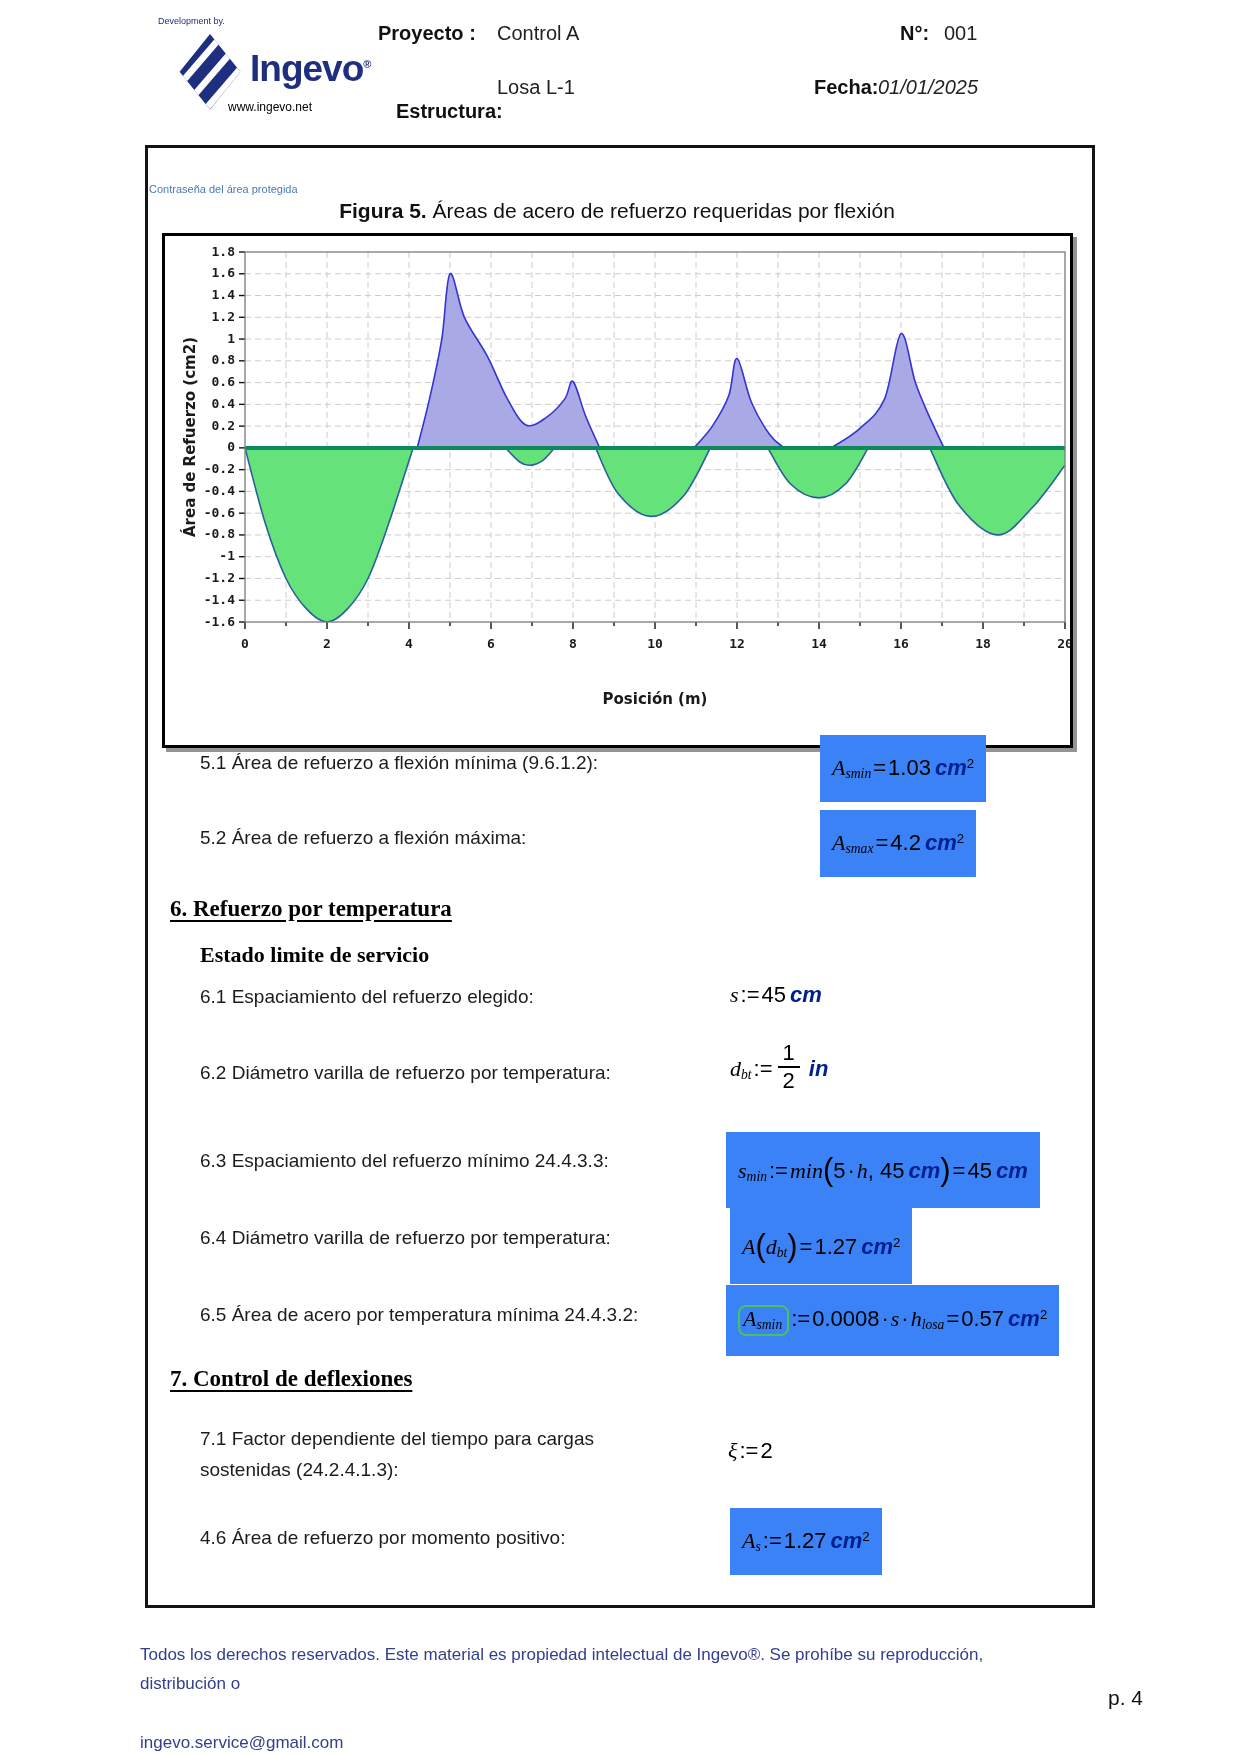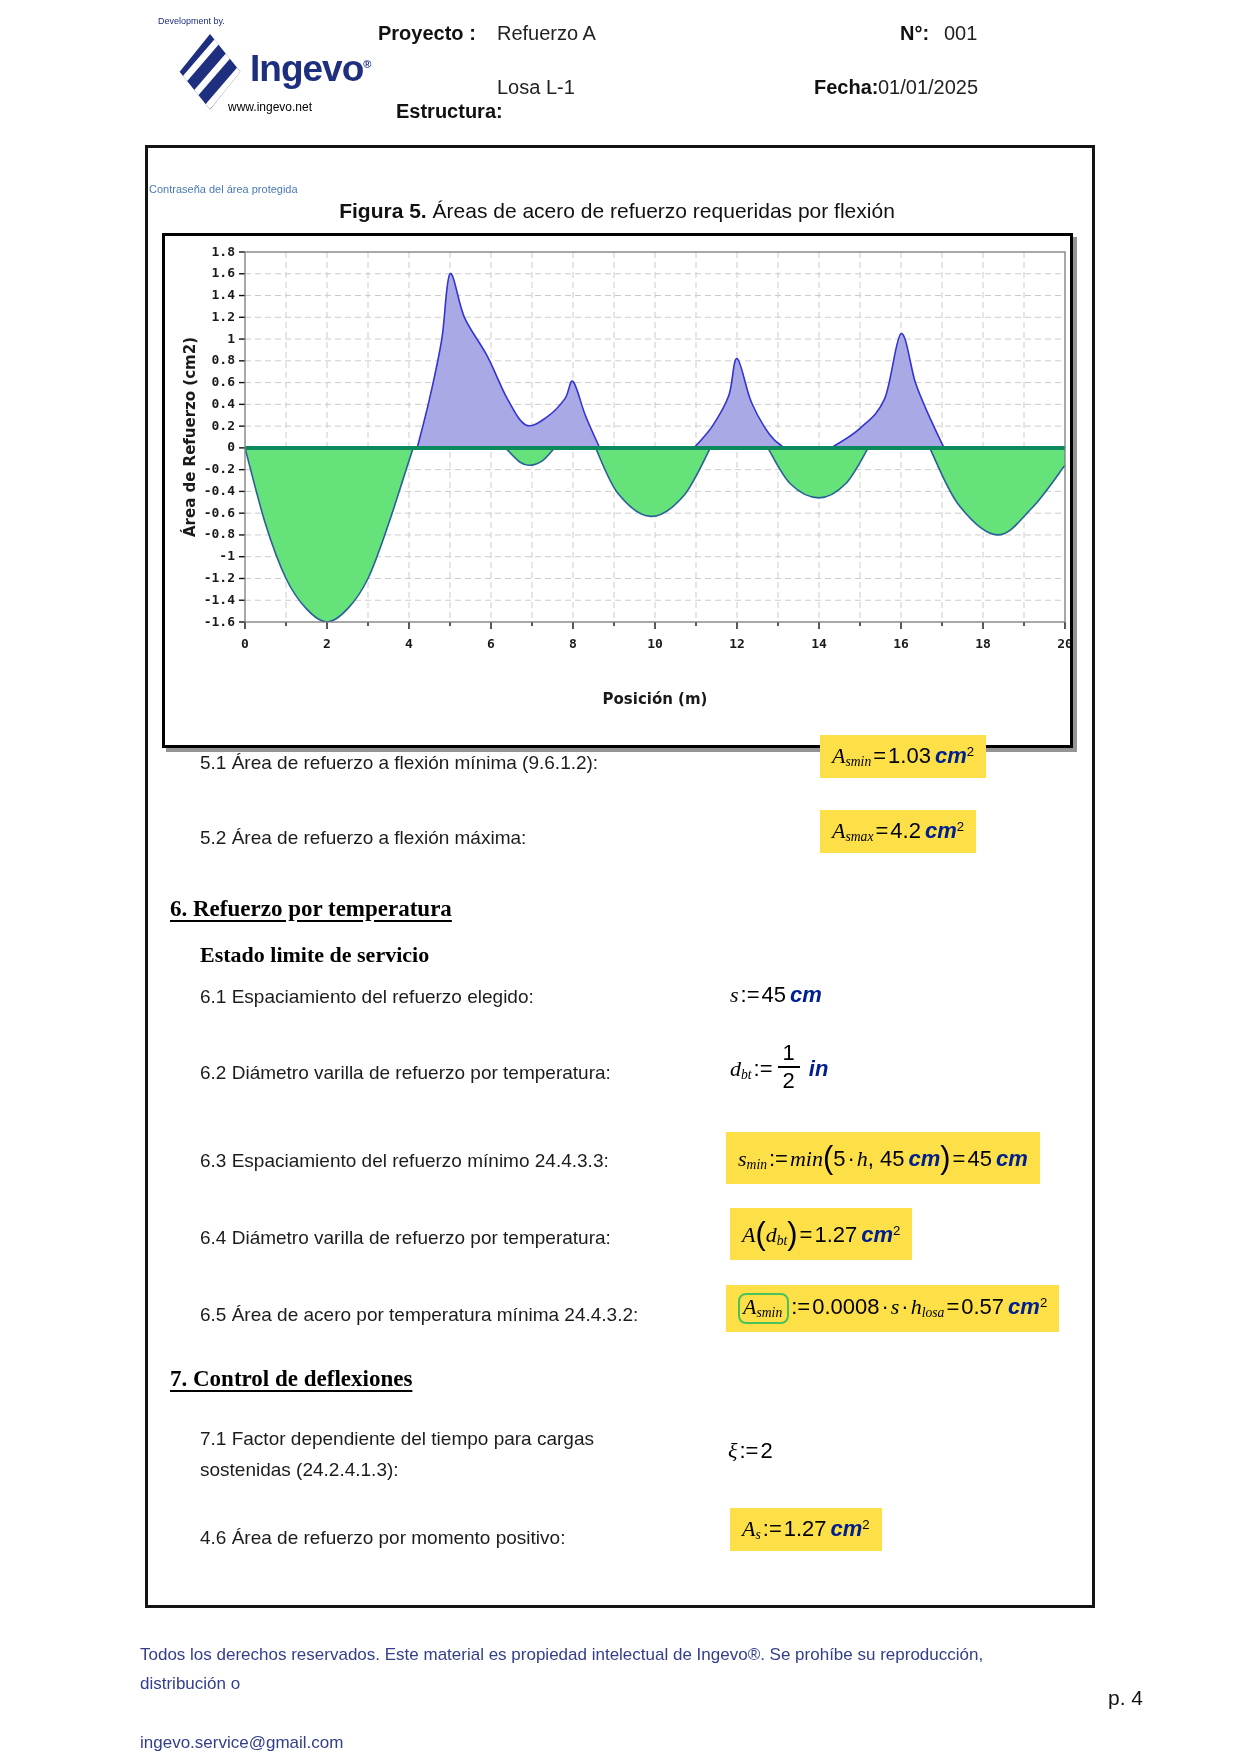--- a/index.html
+++ b/index.html
@@ -16,21 +16,21 @@
   .mainbox{left:145px;top:145px;width:944px;height:1457px;border:3px solid #141414;}
   .protnote{font-size:11px;color:#4a7ab5;}
   .figtitle{font-size:21px;color:#111;text-align:center;width:100%;}
   .figtitle b{font-weight:bold;}
   .chartbox{left:162px;top:233px;width:905px;height:509px;border:3px solid #000;background:#fff;box-shadow:4px 4px 0 rgba(60,60,60,0.55);}
   
   .itemlabel{font-size:19px;color:#1c1c1c;}
   .sectitle{font-family:"Liberation Serif",serif;font-size:23px;font-weight:bold;color:#000;text-decoration:underline;text-underline-offset:4px;}
   .subtitle{font-family:"Liberation Serif",serif;font-size:22px;font-weight:bold;color:#000;}
   .formula{font-size:22px;color:#000;white-space:nowrap;}
-  .fbox{background:#fde047;padding:8px 12px;display:inline-block;}
+  .fbox{background:#3b82f6;padding:20px 12px;display:inline-block;}
   .v{font-family:"Liberation Serif",serif;font-style:italic;}
   .formula sub{font-size:62%;font-family:"Liberation Serif",serif;font-style:italic;vertical-align:-18%;}
   .formula sup{font-size:60%;vertical-align:45%;}
   .op{padding:0 2px;}
   .u{color:#00208f;font-weight:bold;font-style:italic;padding-left:4px;}
   .gwrap{border:2px solid #49c25b;border-radius:8px;padding:0 5px 2px 3px;display:inline-block;line-height:1.1;}
   .frac{display:inline-block;text-align:center;vertical-align:middle;margin:0 5px 6px 3px;}
   .frac .ftop{display:block;border-bottom:2px solid #000;padding:0 5px;}
   .frac .fbot{display:block;}
   .bigp{font-size:140%;font-weight:300;vertical-align:-6%;}
@@ -55,27 +55,27 @@
       <line x1="2" y1="66" x2="52" y2="8"></line>
       <line x1="16" y1="83" x2="66" y2="25"></line>
       <line x1="30" y1="100" x2="80" y2="42"></line>
     </g>
   </svg>
 </div>
 <div class="abs brand" style="left:250px;top:48px;"><span>Ingevo</span><sup>®</sup></div>
 <div class="abs site" style="left:228px;top:100px;">www.ingevo.net</div>
 
 <div class="abs hlabel" style="left:378px;top:22px;">Proyecto :</div>
-<div class="abs hvalue" style="left:497px;top:22px;">Refuerzo A</div>
+<div class="abs hvalue" style="left:497px;top:22px;">Control A</div>
 <div class="abs hlabel" style="left:900px;top:22px;">N°:</div>
 <div class="abs hvalue" style="left:944px;top:22px;">001</div>
 <div class="abs hlabel" style="left:396px;top:76px;margin-top:24px;">Estructura:</div>
 <div class="abs hvalue" style="left:497px;top:76px;">Losa L-1</div>
 <div class="abs hlabel" style="left:814px;top:76px;">Fecha:</div>
-<div class="abs hvalue" style="left:878px;top:76px;">01/01/2025</div>
+<div class="abs hvalue" style="left:878px;top:76px;font-style:italic;">01/01/2025</div>
 
 <div class="abs mainbox"></div>
 
 <div class="abs protnote" style="left:149px;top:183px;">Contraseña del área protegida</div>
 
 <div class="abs figtitle" style="left:145px;top:199px;width:944px;">
   <b>Figura 5.</b><span> Áreas de acero de refuerzo requeridas por flexión</span>
 </div>
 
 <div class="abs chartbox">

